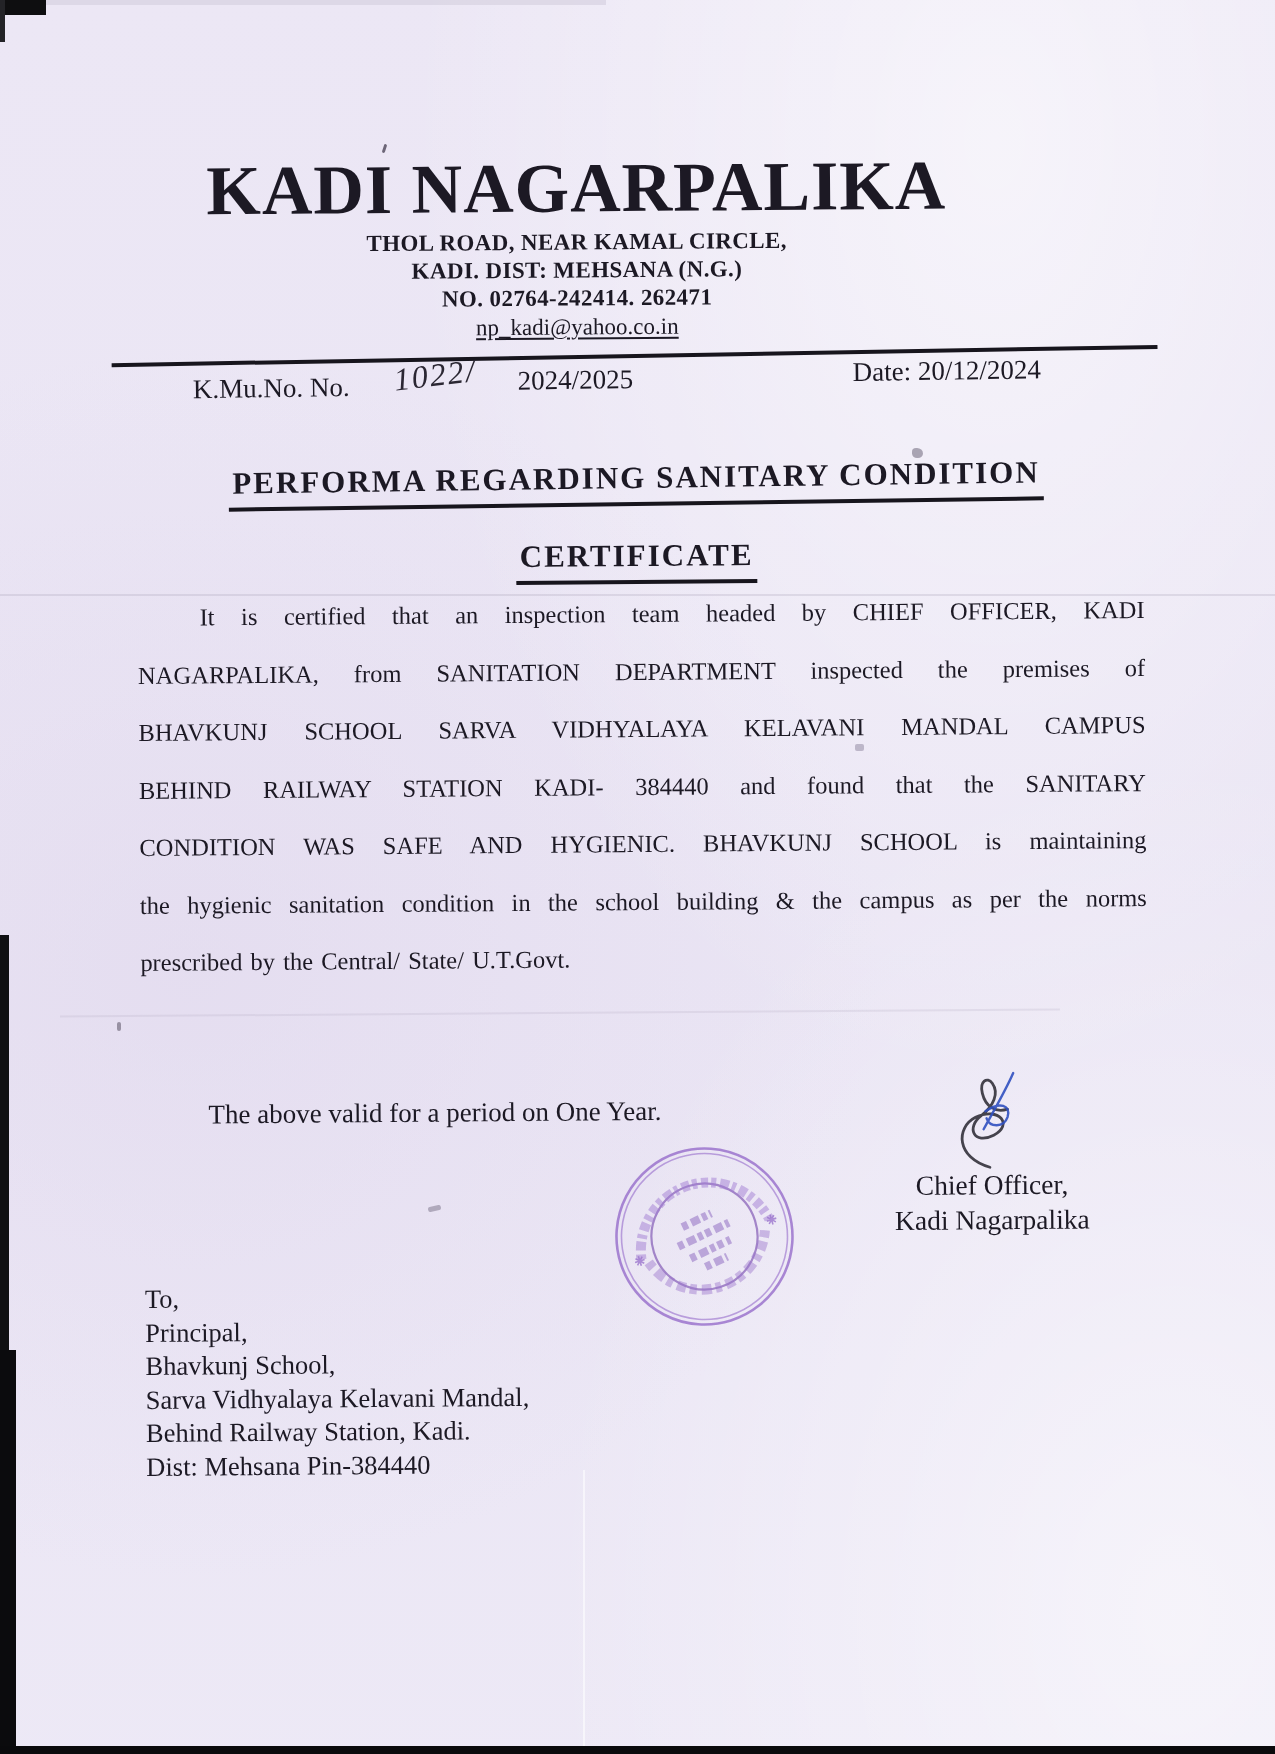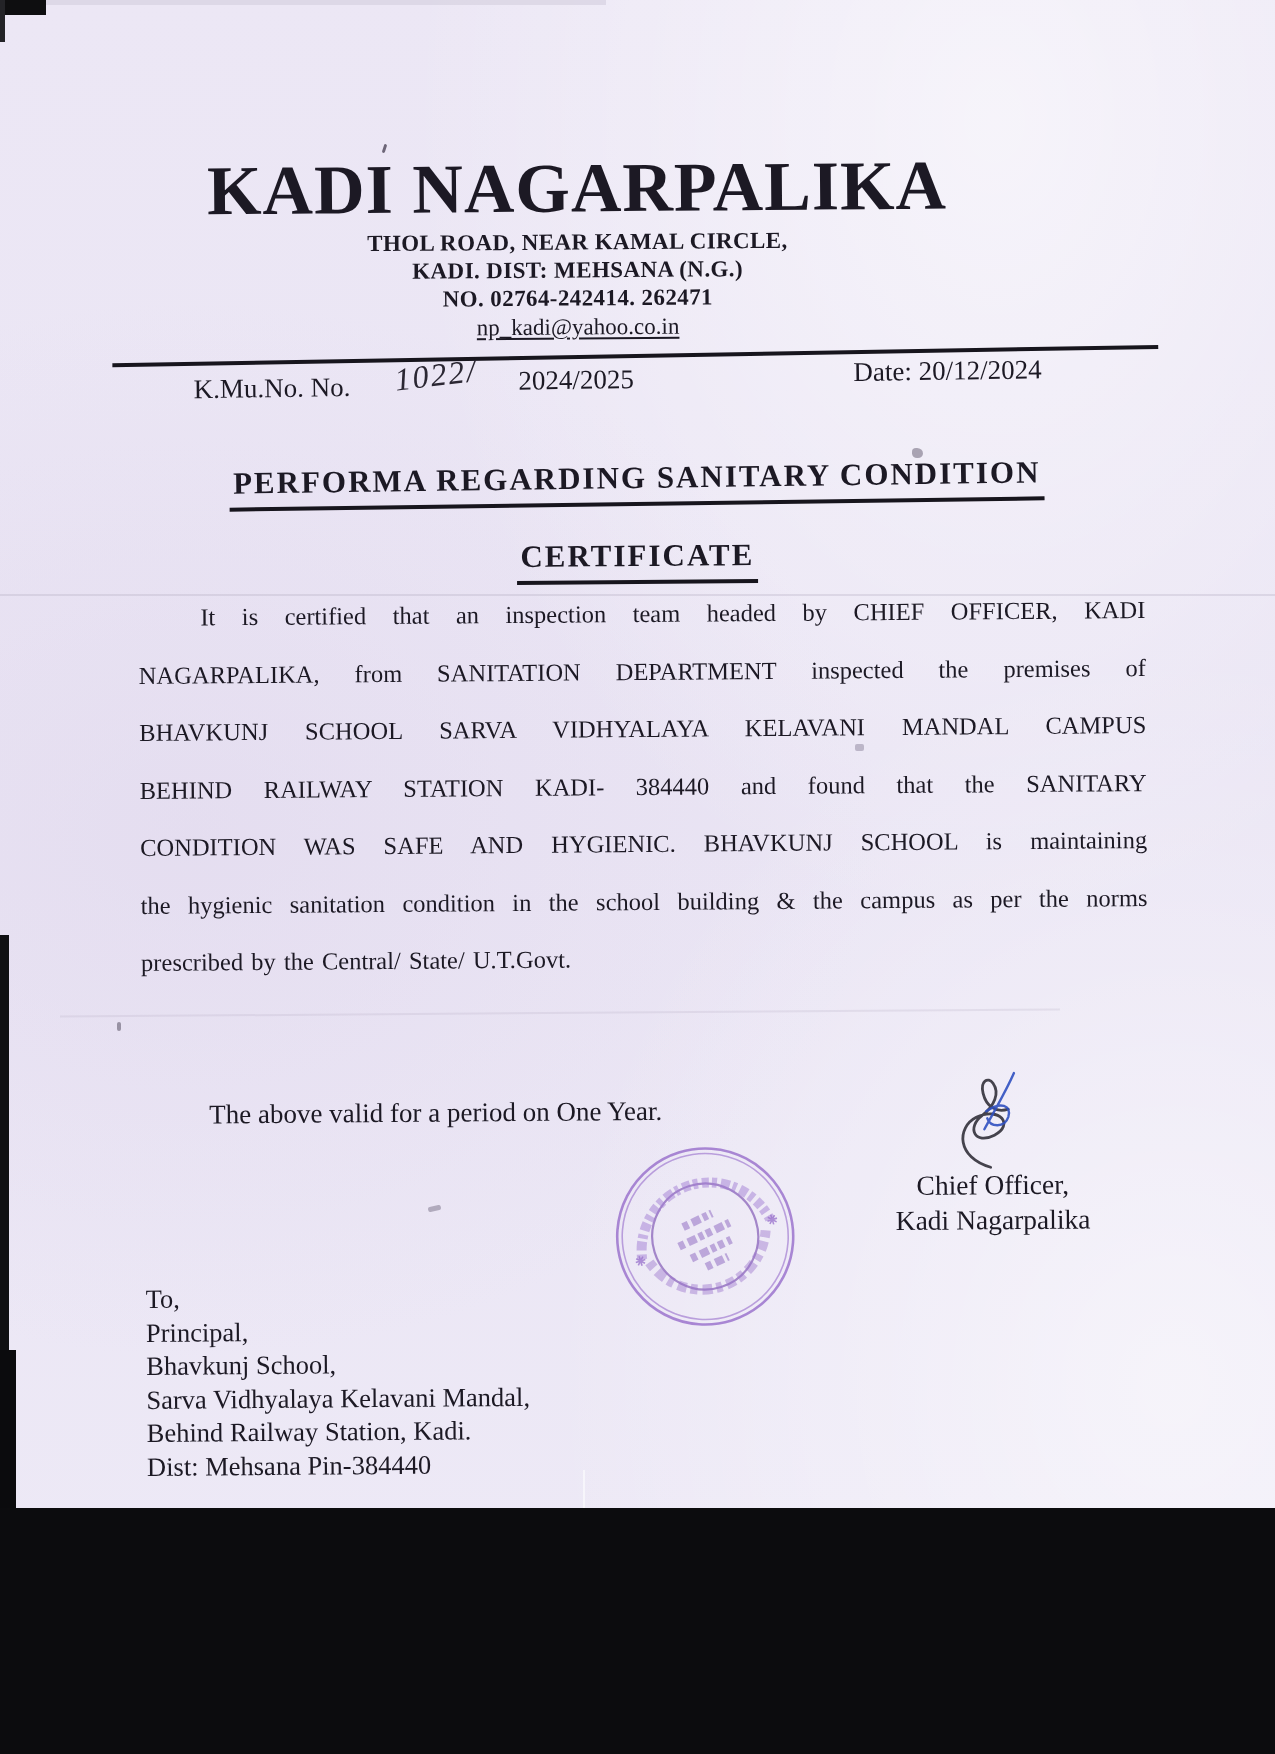--- a/index.html
+++ b/index.html
@@ -1,17 +1,17 @@
 <!DOCTYPE html>
 <html><head>
 <meta charset="utf-8">
 <title>Scanned Certificate</title>
 <style>
   html,body{margin:0;padding:0;background:#0c0c0e;}
-  #page{position:relative;width:1275px;height:1508px;overflow:hidden;
+  #page{position:relative;width:1275px;height:1754px;overflow:hidden;
         font-family:"Liberation Serif","DejaVu Serif",serif;color:#1c1924;}
   .abs{position:absolute;}
   .paper{position:absolute;inset:0;
       background:
         radial-gradient(ellipse at 78% 8%, rgba(255,255,255,.55), rgba(255,255,255,0) 42%),
         radial-gradient(ellipse at 92% 92%, rgba(255,255,255,.5), rgba(255,255,255,0) 38%),
         radial-gradient(ellipse at 15% 55%, rgba(223,214,236,.5), rgba(255,255,255,0) 45%),
         linear-gradient(176deg,#ece7f5 0%,#eae5f4 55%,#ede9f6 100%);}
   .content{position:absolute;inset:0;transform:rotate(-0.45deg);transform-origin:50% 38%;}
 

